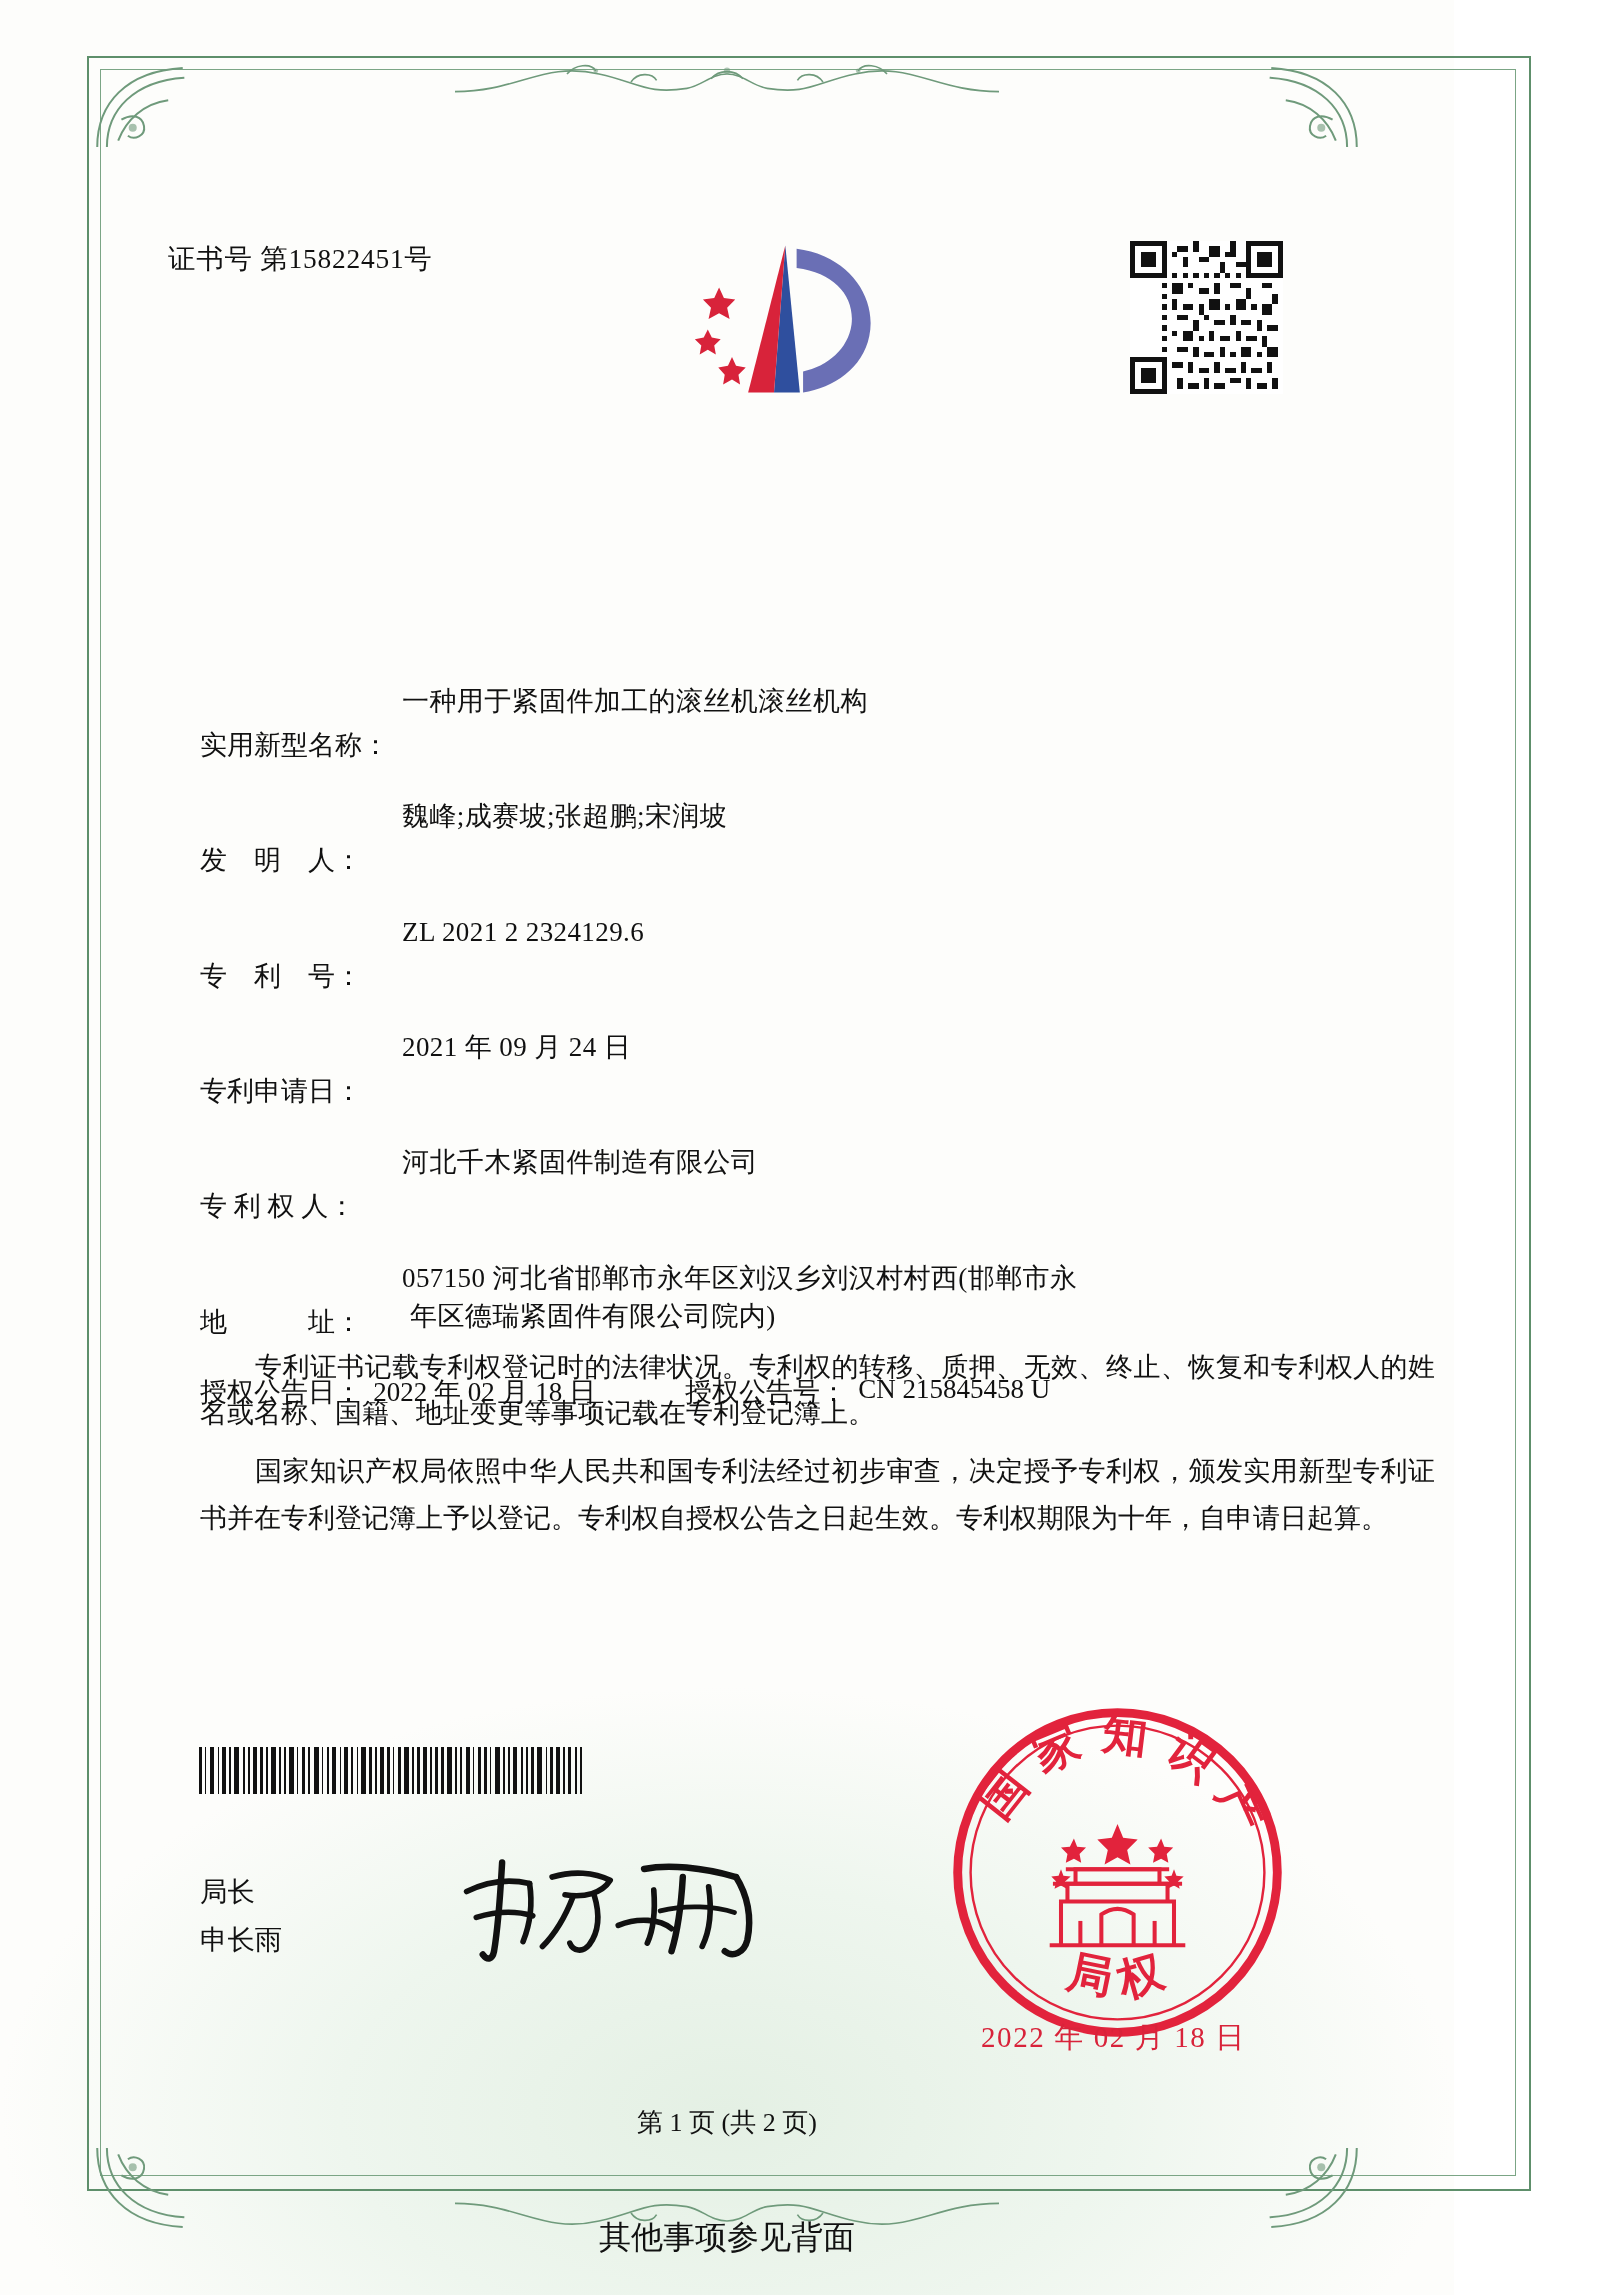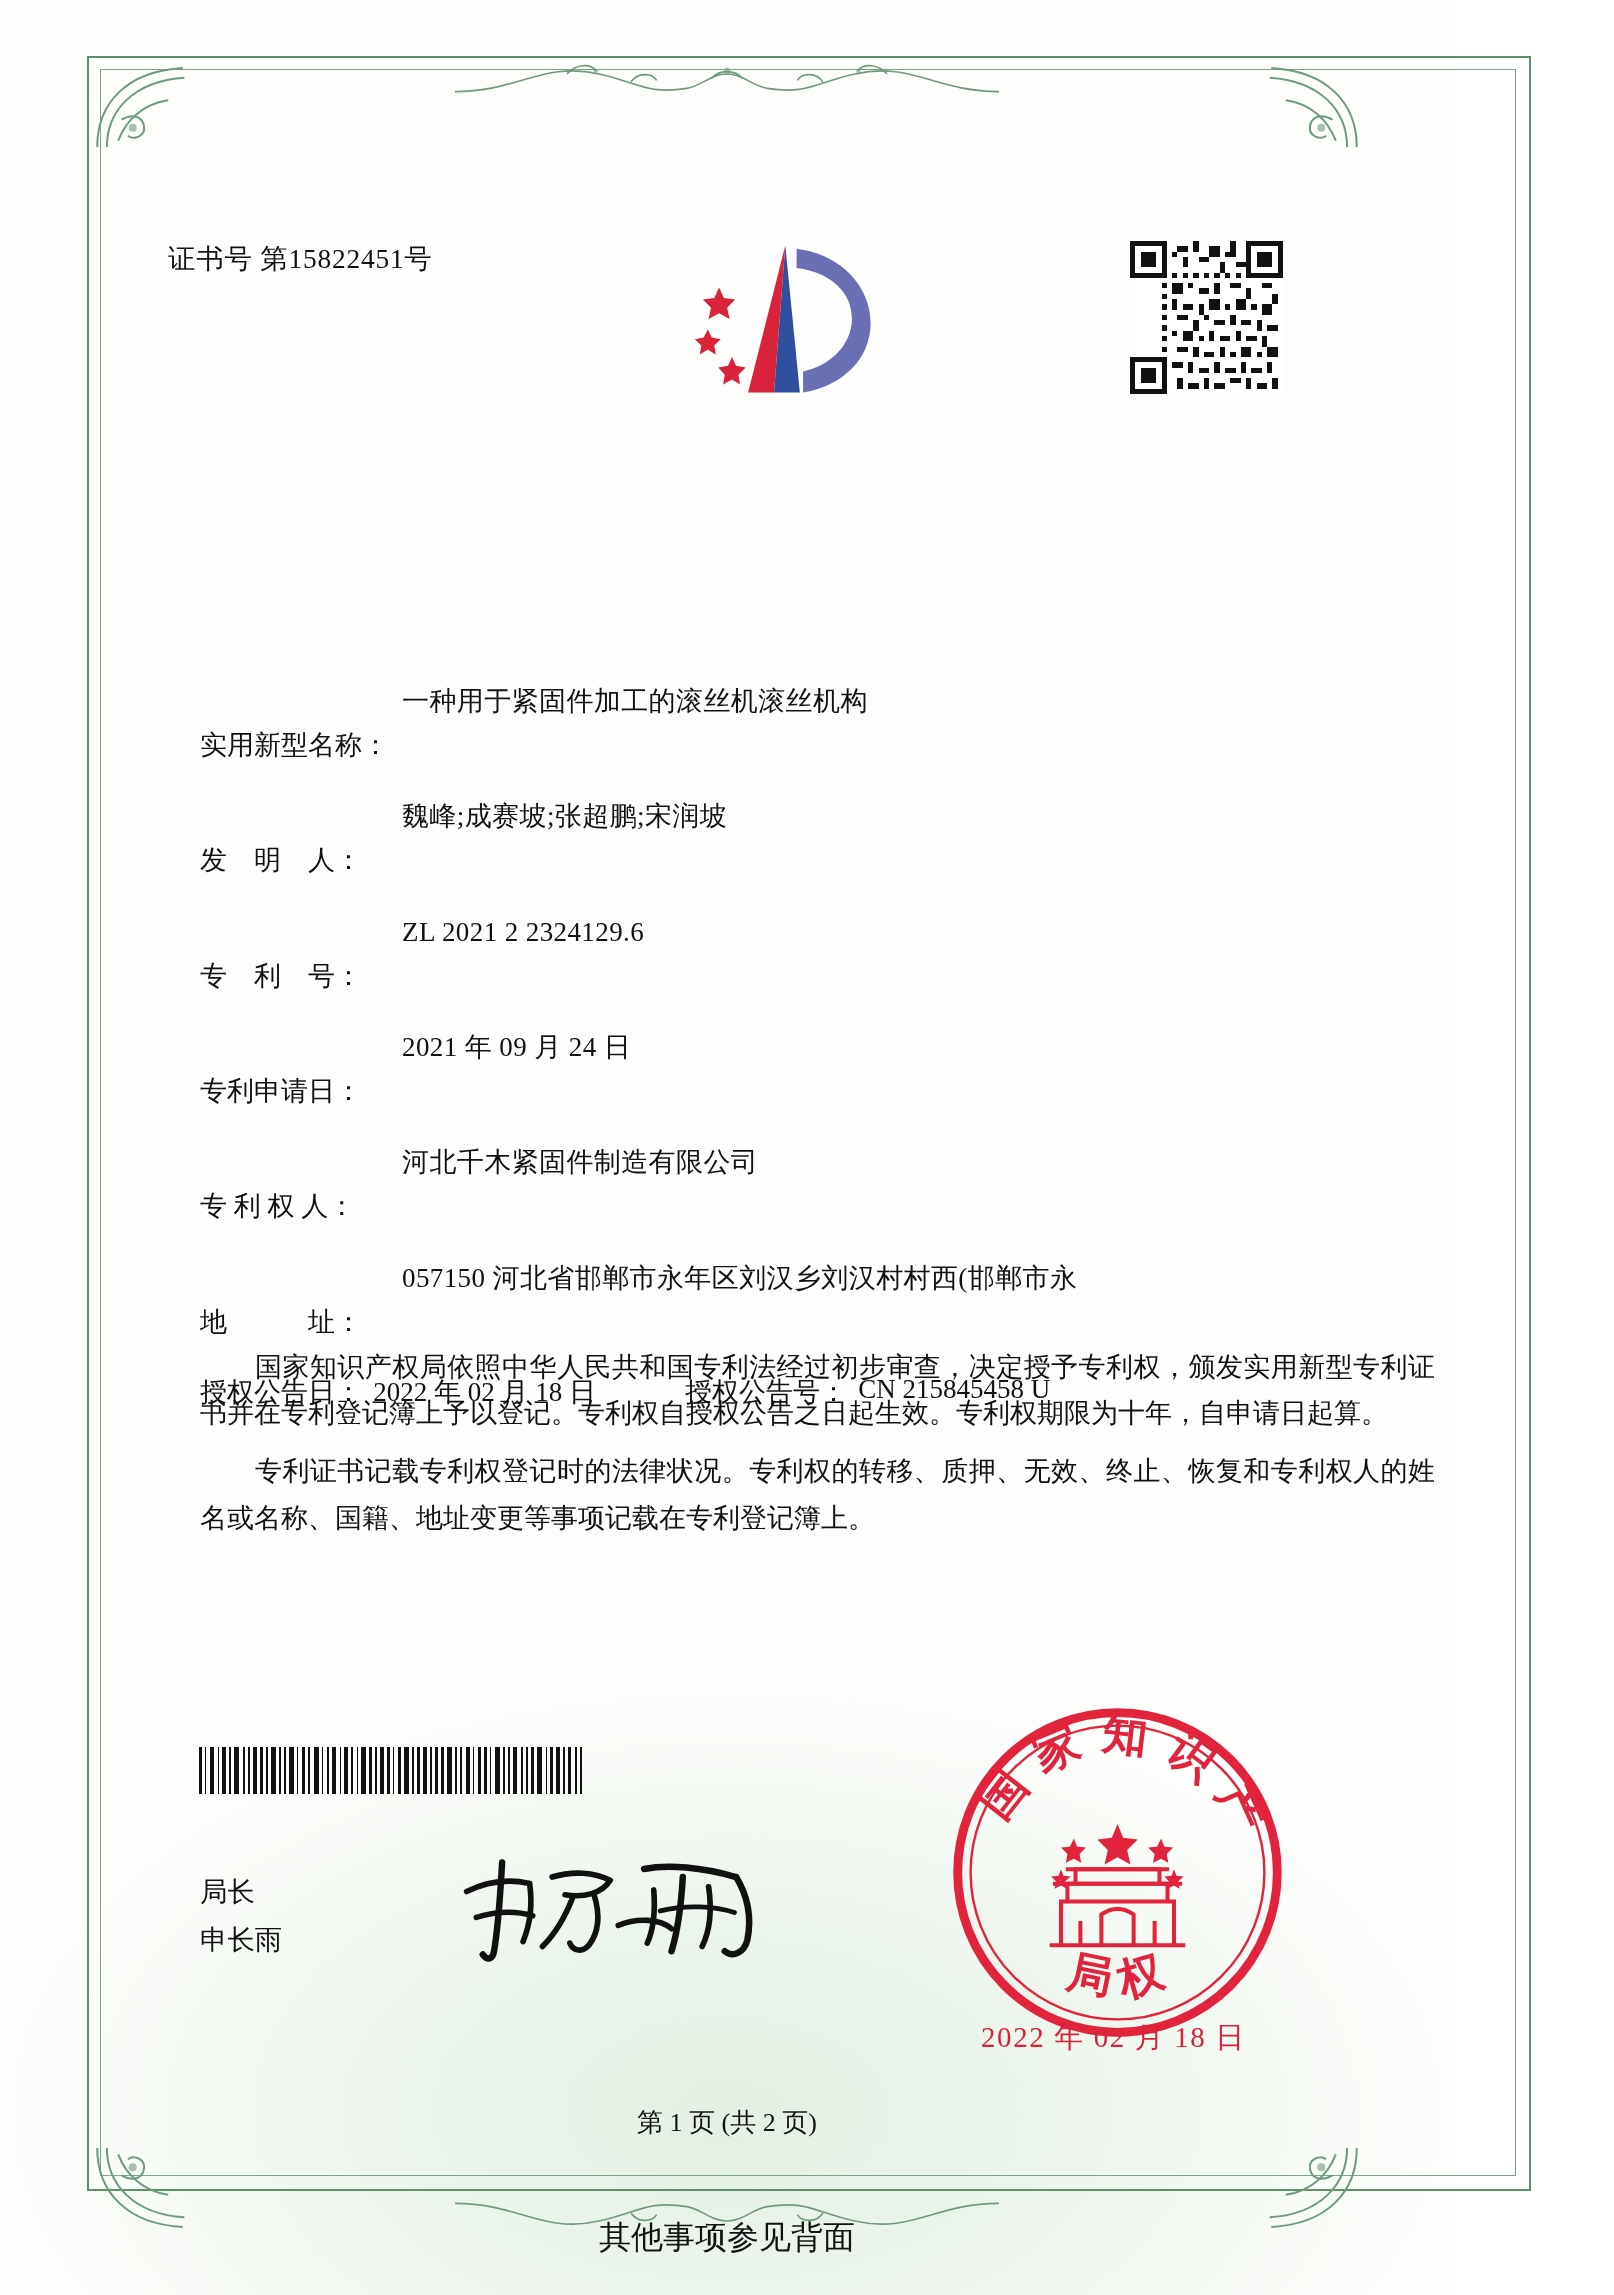--- a/index.html
+++ b/index.html
@@ -449,36 +449,37 @@
 
     <div class="field-row">
       <div class="field-label">专 利 权 人：</div>
       <div class="field-value">河北千木紧固件制造有限公司</div>
     </div>
 
     <div class="field-row">
       <div class="field-label">地　　　址：</div>
       <div class="field-value">
         <span>057150 河北省邯郸市永年区刘汉乡刘汉村村西(邯郸市永</span>
+        <span class="second-line">年区德瑞紧固件有限公司院内)</span>
       </div>
     </div>
 
     <div class="row-inline">
       <span class="lbl">授权公告日：</span>
       <span class="val">2022 年 02 月 18 日</span>
       <span class="gap"></span>
       <span class="lbl">授权公告号：</span>
       <span class="val">CN 215845458 U</span>
     </div>
 
   </div>
 
   <div class="paragraphs">
+    <p>专利证书记载专利权登记时的法律状况。专利权的转移、质押、无效、终止、恢复和专利权人的姓名或名称、国籍、地址变更等事项记载在专利登记簿上。</p>
     <p>国家知识产权局依照中华人民共和国专利法经过初步审查，决定授予专利权，颁发实用新型专利证书并在专利登记簿上予以登记。专利权自授权公告之日起生效。专利权期限为十年，自申请日起算。</p>
-    <p>专利证书记载专利权登记时的法律状况。专利权的转移、质押、无效、终止、恢复和专利权人的姓名或名称、国籍、地址变更等事项记载在专利登记簿上。</p>
   </div>
 
   <div class="barcode">
     <svg width="412" height="47" viewBox="0 0 510 58" shape-rendering="crispEdges">
       <rect width="510" height="58" fill="#ffffff" opacity="0"></rect>
       <g fill="#111111">
         <rect x="0" y="0" width="4" height="58"></rect>
           <rect x="7" y="0" width="2" height="58"></rect>
         <rect x="13" y="0" width="6" height="58"></rect>
           <rect x="23" y="0" width="2" height="58"></rect>

